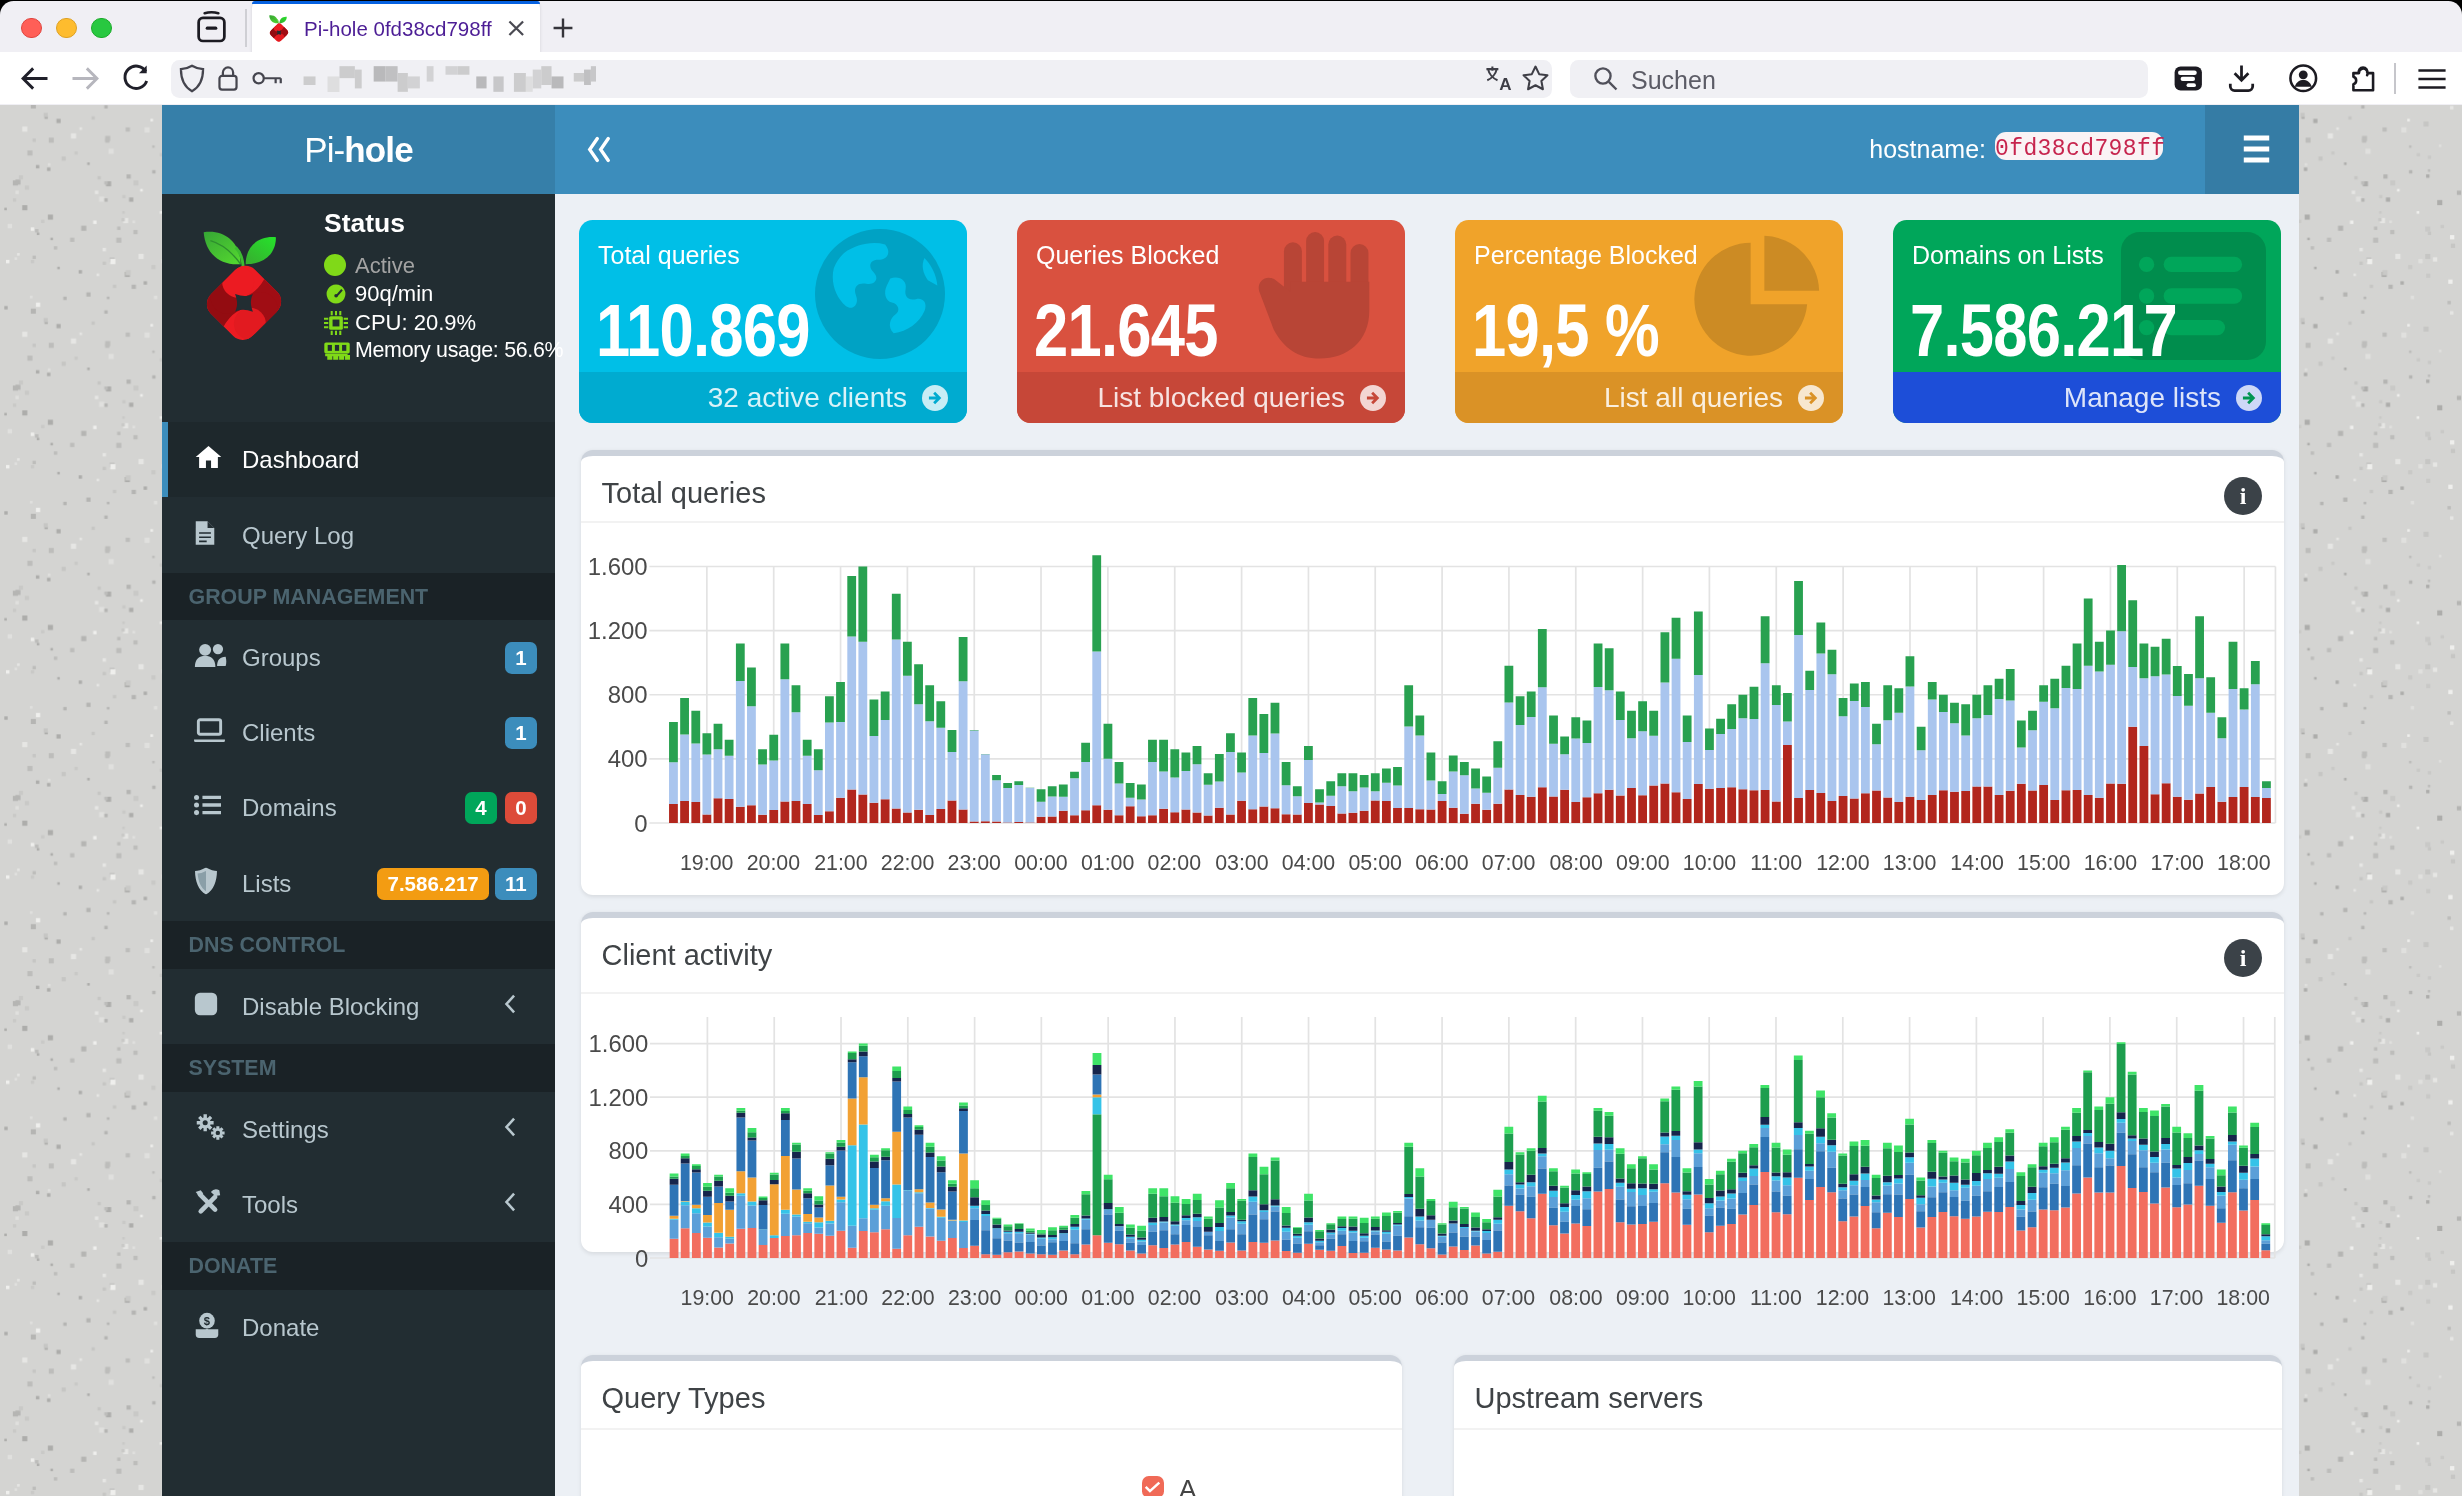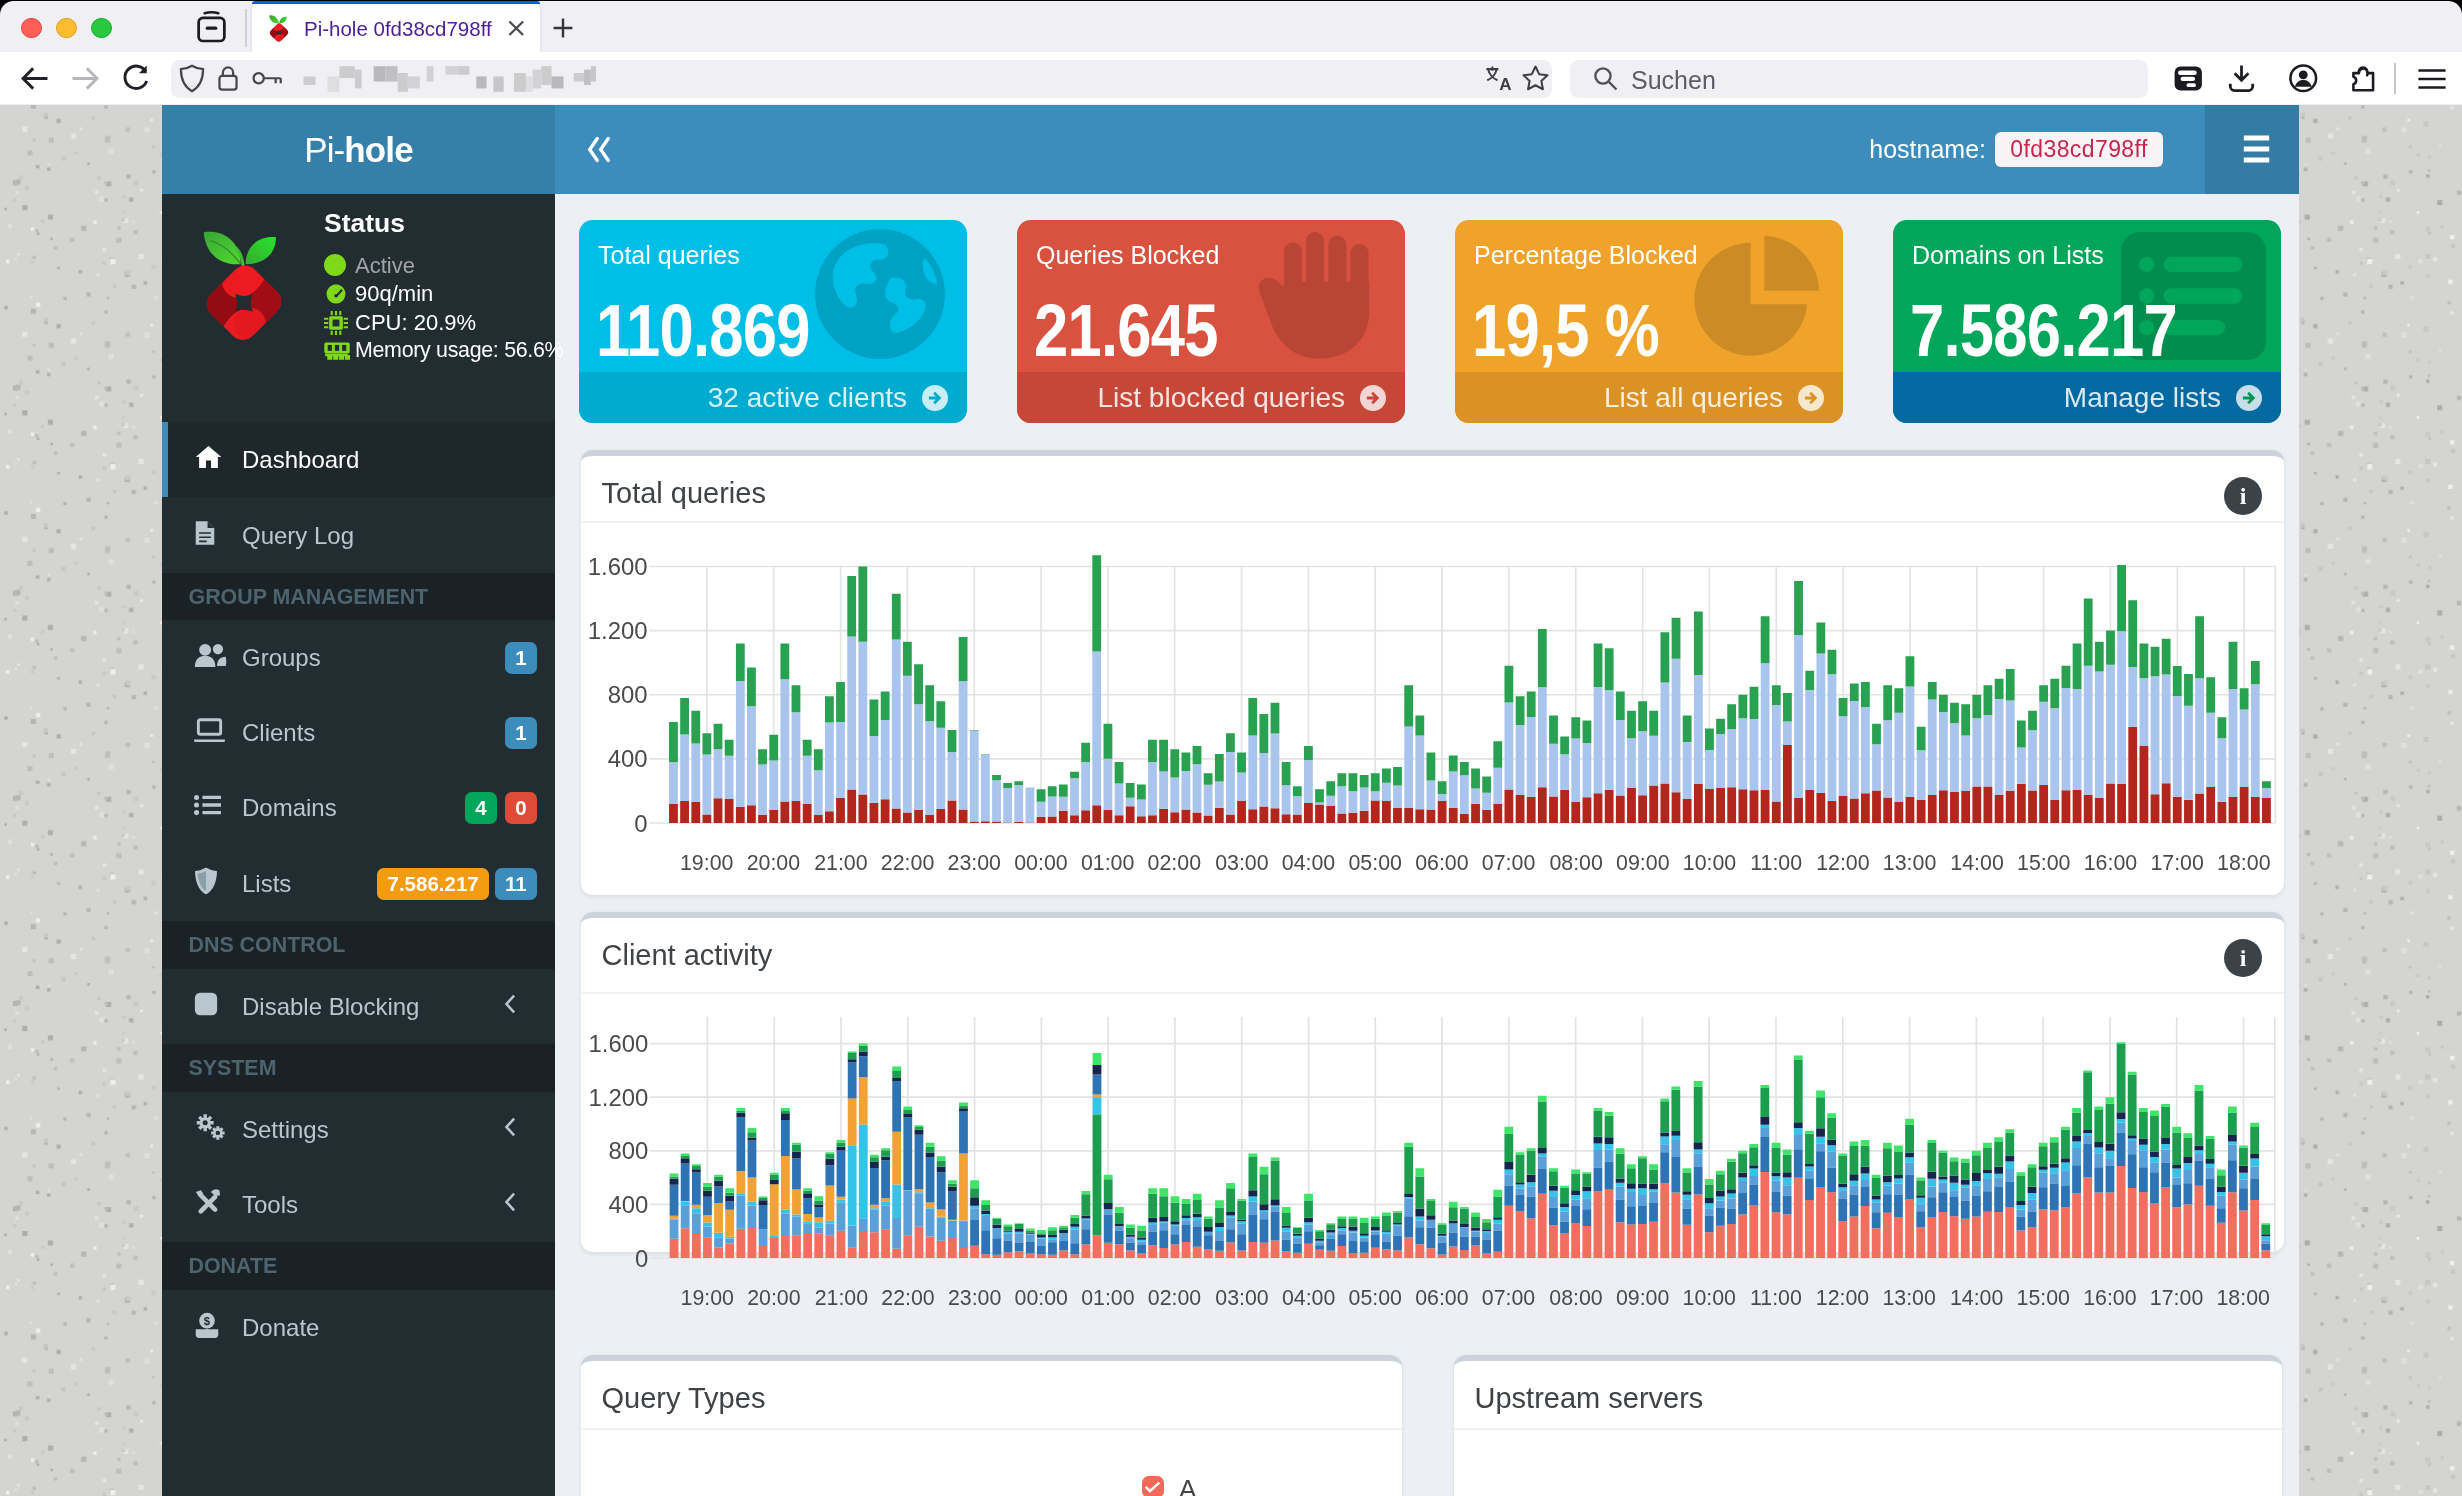--- a/index.html
+++ b/index.html
@@ -280,21 +280,21 @@
       </svg>
     </div>
   </div>
 <div id="app">
     <div id="navbar">
       <div id="logo">Pi-<b>hole</b></div>
       <svg width="26" height="27" viewBox="0 0 30 32" style="position:absolute;left:424px;top:31px">
         <path d="M13 3 L4 16 L13 29 M26 3 L17 16 L26 29" stroke="#fff" stroke-width="4" fill="none" stroke-linecap="round"></path>
       </svg>
       <div class="abs" style="right:313px;top:0;height:89px;line-height:89px;color:#fff;font-size:25px">hostname:</div>
-      <div class="abs" style="left:1833px;top:27px;width:168px;height:35px;background:#faf3f5;border-radius:6px;color:#c7254e;font-family:Liberation Sans, sans-serif;font-size:23px;text-align:center;line-height:35px;letter-spacing:0.4px">0fd38cd798ff</div>
+      <div class="abs" style="left:1833px;top:27px;width:168px;height:28px;background:#faf3f5;border-radius:11px;color:#c7254e;font-family:Liberation Mono, monospace;font-size:23px;text-align:center;line-height:35px;letter-spacing:0.4px">0fd38cd798ff</div>
       <div class="abs" style="left:2043px;top:0;width:94px;height:89px;background:#357ca5"></div>
       <svg width="39" height="34" viewBox="0 0 46 40" style="position:absolute;left:2075px;top:27px">
         <path d="M8 7h30M8 20h30M8 33h30" stroke="#fff" stroke-width="6"></path>
       </svg>
     </div>
     <div id="sidebar">
       <div class="abs" style="left:40px;top:26.5px"><svg width="84" height="130" viewBox="0 0 100 152">
 <defs>
 <linearGradient id="lfL98" x1="0" y1="0" x2="0.8" y2="1">
               <stop offset="0" stop-color="#36a635"></stop>
@@ -528,21 +528,21 @@
 <rect x="0" y="0" width="170" height="150" rx="22" fill="#008d4d"></rect>
 <circle cx="30" cy="38" r="9" fill="#00a65a"></circle>
         <rect x="50" y="29" width="92" height="18" rx="9" fill="#00a65a"></rect>
 <circle cx="30" cy="75" r="9" fill="#00a65a"></circle>
         <rect x="50" y="66" width="92" height="18" rx="9" fill="#00a65a"></rect>
 <circle cx="30" cy="112" r="9" fill="#00a65a"></circle>
         <rect x="50" y="103" width="72" height="18" rx="9" fill="#00a65a"></rect>
 </svg>
       <div class="t">Domains on Lists</div>
       <div class="n">7.586.217</div>
-      <div class="strip" style="background:#0369a1">
+      <div class="strip" style="background:#1d4ed8">
         <span class="sl">Manage lists</span>
         <span class="ac"><svg width="26" height="26" viewBox="0 0 30 30" style="">
             <circle cx="15" cy="15" r="15" fill="rgba(255,255,255,0.78)"></circle>
             <path d="M8 15h11M14 9l6 6-6 6" stroke="#009551" stroke-width="3.2" fill="none"></path>
           </svg></span>
       </div>
     </div>
     <div class="panel" style="left:419px;top:345px;width:1703px;height:445px">
       <div class="ptitle">Total queries</div>
       <div class="pinfo">i</div>

